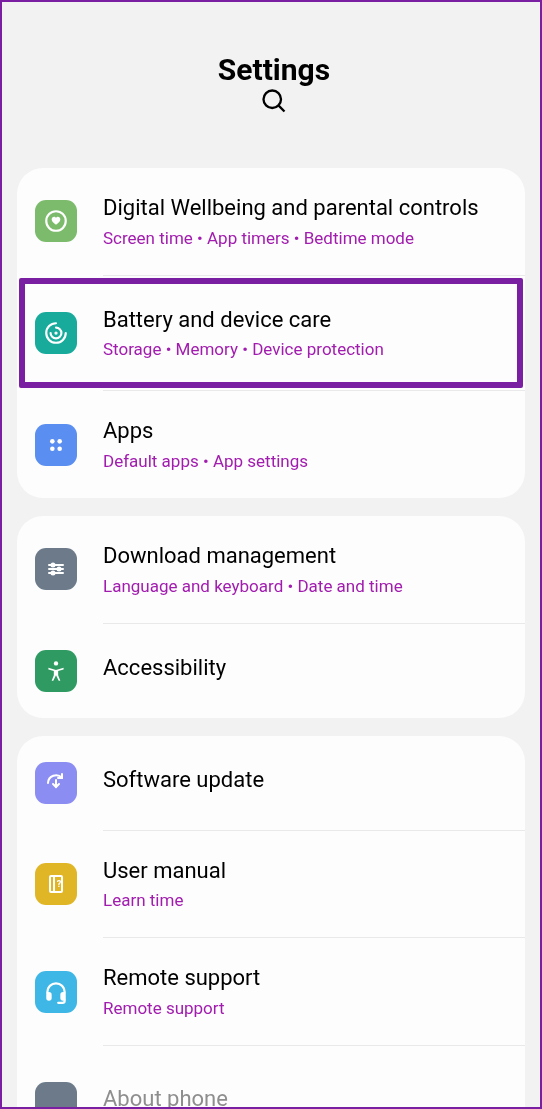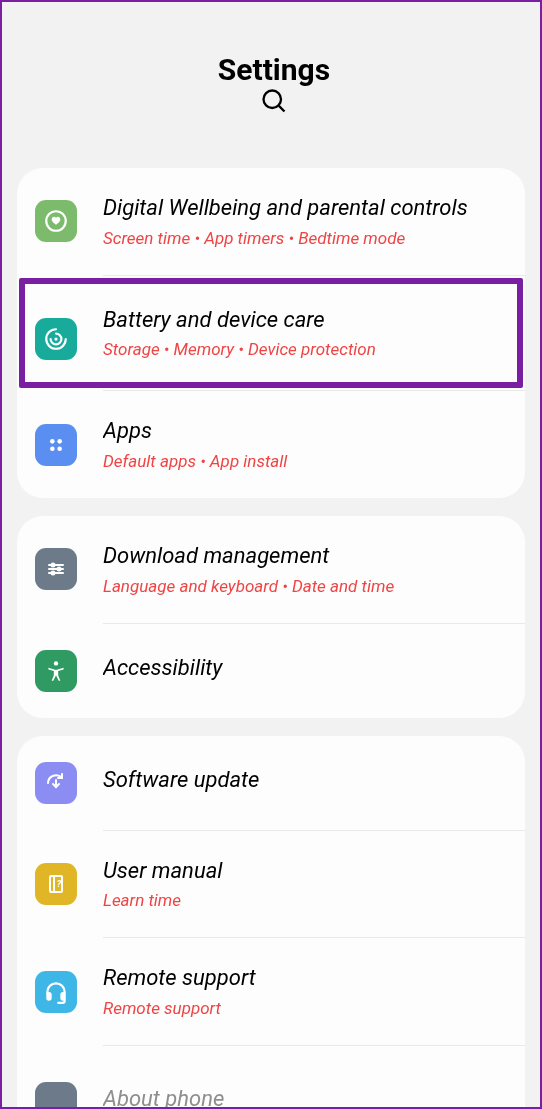--- a/index.html
+++ b/index.html
@@ -34,21 +34,20 @@
       overflow: hidden;
     }
     .section:first-of-type {
       margin-top: 30px;
     }
     .row {
       display: flex;
       align-items: center;
       padding: 26px 18px;
       position: relative;
-      font-style: italic;
     }
     .row-icon {
       width: 42px;
       height: 42px;
       border-radius: 11px;
       flex-shrink: 0;
       margin-right: 26px;
       display: flex;
       align-items: center;
       justify-content: center;
@@ -58,21 +57,21 @@
       overflow: hidden;
     }
     .row-title {
       font-size: 22px;
       color: #000;
       line-height: 1.3;
       margin-bottom: 4px;
     }
     .row-subtitle {
       font-size: 17px;
-      color: #ef4444;
+      color: #a21caf;
       line-height: 1.3;
     }
     .divider {
       height: 1px;
       background: #e9e9e9;
       margin-left: 86px;
     }
     .highlight {
       position: absolute;
       border: 6px solid #7b1fa2;
@@ -109,21 +108,21 @@
         <path d="M12 15.5 C10 13.5 8 12.5 8 10.5 C8 9 9 8 10.2 8 C11 8 11.6 8.5 12 9 C12.4 8.5 13 8 13.8 8 C15 8 16 9 16 10.5 C16 12.5 14 13.5 12 15.5 Z" fill="#fff" stroke="none"></path>
       </svg>
     </div>
     <div class="row-text">
       <div class="row-title">Digital Wellbeing and parental controls</div>
       <div class="row-subtitle">Screen time  •  App timers  •  Bedtime mode</div>
     </div>
   </div>
   <div class="divider"></div>
 
-  <div class="row" style="padding-top:30px;padding-bottom:30px;align-items:flex-end;">
+  <div class="row" style="padding-top:30px;padding-bottom:30px;">
     <div class="highlight"></div>
     <div class="row-icon" style="background:#18ab9b">
       <svg viewBox="0 0 24 24" width="26" height="26" fill="none" stroke="#fff" stroke-width="2">
         <path d="M12 3 a9 9 0 1 0 9 9" stroke-linecap="round"></path>
         <path d="M12 7 a5 5 0 1 1 -5 5" stroke-linecap="round"></path>
         <circle cx="12" cy="12" r="1.5" fill="#fff" stroke="none"></circle>
       </svg>
     </div>
     <div class="row-text">
       <div class="row-title">Battery and device care</div>
@@ -136,21 +135,21 @@
     <div class="row-icon" style="background:#5a8ef0">
       <svg viewBox="0 0 24 24" width="22" height="22" fill="#fff">
         <circle cx="8" cy="8" r="2.5"></circle>
         <circle cx="16" cy="8" r="2.5"></circle>
         <circle cx="8" cy="16" r="2.5"></circle>
         <circle cx="16" cy="16" r="2.5"></circle>
       </svg>
     </div>
     <div class="row-text">
       <div class="row-title">Apps</div>
-      <div class="row-subtitle">Default apps  •  App install</div>
+      <div class="row-subtitle">Default apps  •  App settings</div>
     </div>
   </div>
 </div>
 
 <div class="section">
   <div class="row">
     <div class="row-icon" style="background:#6c7a8a">
       <svg viewBox="0 0 24 24" width="24" height="24" fill="none" stroke="#fff" stroke-width="2" stroke-linecap="round">
         <line x1="5" y1="8" x2="19" y2="8"></line>
           <circle cx="9" cy="8" r="1.5" fill="#fff"></circle>

